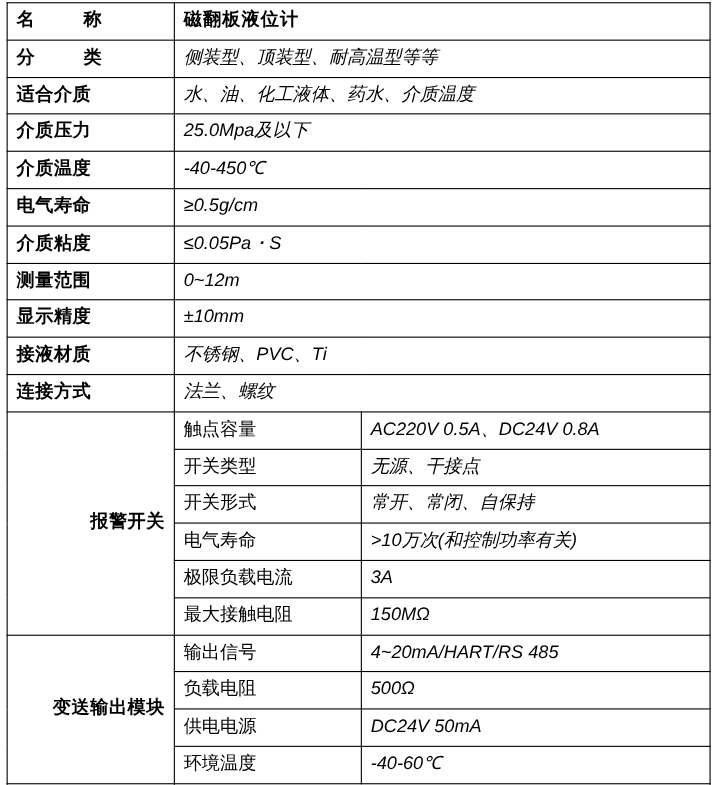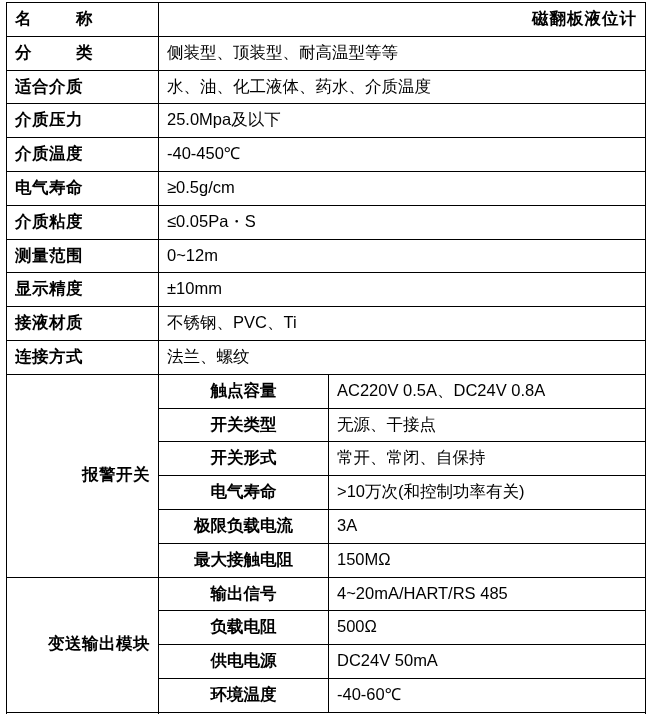--- a/index.html
+++ b/index.html
@@ -37,29 +37,29 @@
     font-weight: bold;
     letter-spacing: 0.5px;
   }
   td.label-spread {
     font-weight: bold;
     letter-spacing: 0.5px;
     margin-top: 24px;
   }
   td.value {
     font-weight: normal;
+    font-style: italic;
   }
   td.title-value {
-    text-align: right;
+    text-align: left;
     font-weight: bold;
     letter-spacing: 1px;
   }
   td.sub-label {
-    font-weight: bold;
-    text-align: center;
+    font-weight: normal;
   }
   td.group-label {
     font-weight: bold;
     text-align: right;
     letter-spacing: 0.5px;
   }
   .gap-wide { display:inline-block; width: 44px; }
   .col-a { width: 152px; }
   .col-b { width: 170px; }
   .col-c { width: auto; }

